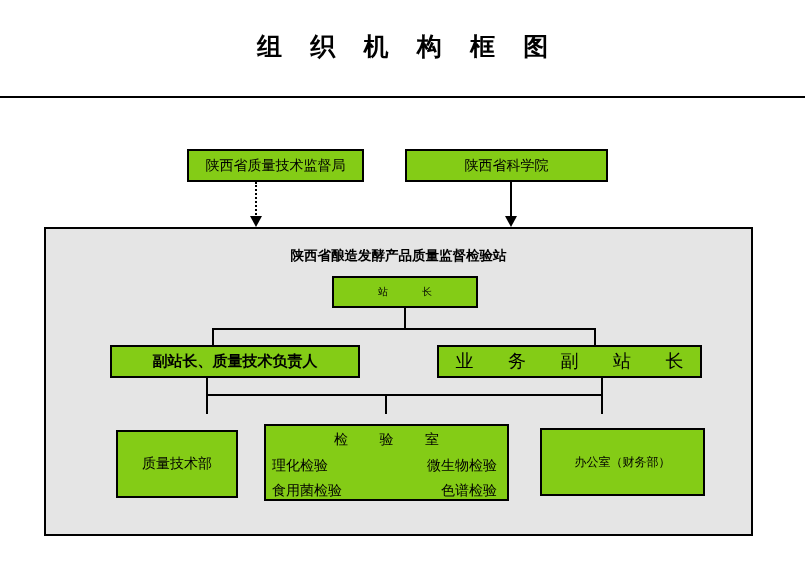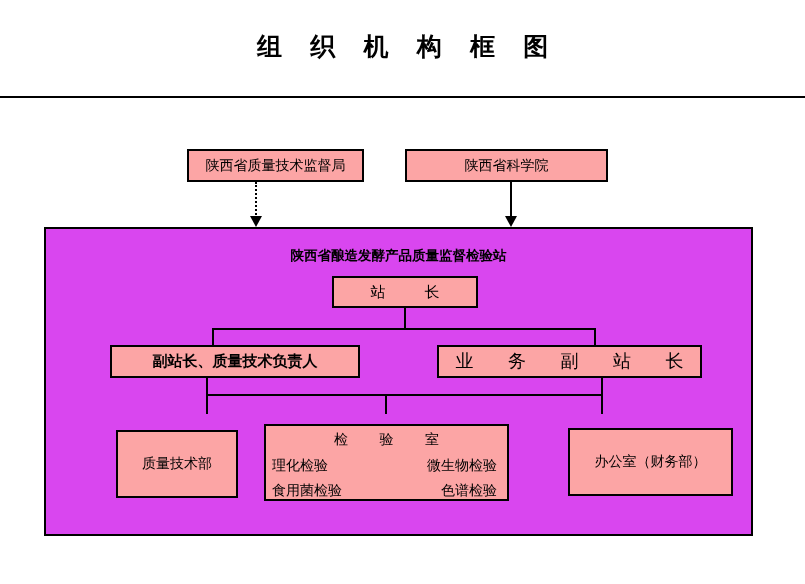--- a/index.html
+++ b/index.html
@@ -42,21 +42,21 @@
     top: 96px;
     width: 805px;
     height: 0;
     border-top: 2px solid #000000;
   }
 
   
   .box {
     position: absolute;
     box-sizing: border-box;
-    background: #fca5a5;
+    background: #84cc16;
     border: 2px solid #000000;
     display: flex;
     align-items: center;
     justify-content: center;
     text-align: center;
     font-size: 14px;
     line-height: 1.25;
     white-space: nowrap;
   }
 
@@ -69,37 +69,37 @@
     left: 405px;  top: 149px;  width: 203px;  height: 33px;
     font-size: 14px;
   }
 
   
   .container-box {
     position: absolute;
     box-sizing: border-box;
     left: 44px;  top: 227px;  width: 709px;  height: 309px;
     border: 2px solid #000000;
-    background: #d946ef;
+    background: #e5e5e5;
   }
   .container-label {
     position: absolute;
     left: 0;
     top: 18px;
     width: 100%;
     text-align: center;
     font-size: 13.5px;
     font-weight: bold;
     white-space: nowrap;
   }
 
   
   .box-director {
     left: 332px;  top: 276px;  width: 146px;  height: 32px;
-    font-size: 15px;
+    font-size: 10px;
     letter-spacing: 12px;
     text-indent: 12px;
   }
   .box-deputy-quality {
     left: 110px;  top: 345px;  width: 250px;  height: 33px;
     font-size: 15px;
     font-weight: bold;
   }
   .box-deputy-business {
     left: 437px;  top: 345px;  width: 265px;  height: 33px;
@@ -113,22 +113,21 @@
     font-size: 14px;
   }
   .box-lab {
     left: 264px;  top: 424px;  width: 245px;  height: 77px;
     flex-direction: column;
     justify-content: space-between;
     padding-top: 5px;
   }
   .box-office {
     left: 540px;  top: 428px;  width: 165px;  height: 68px;
-    font-size: 14px;
-    margin-left: 28px;
+    font-size: 12px;
   }
 
   
   .lab-title {
     font-size: 14px;
     letter-spacing: 14px;
     text-indent: 14px;
     white-space: nowrap;
     margin-bottom: 1px;
   }

